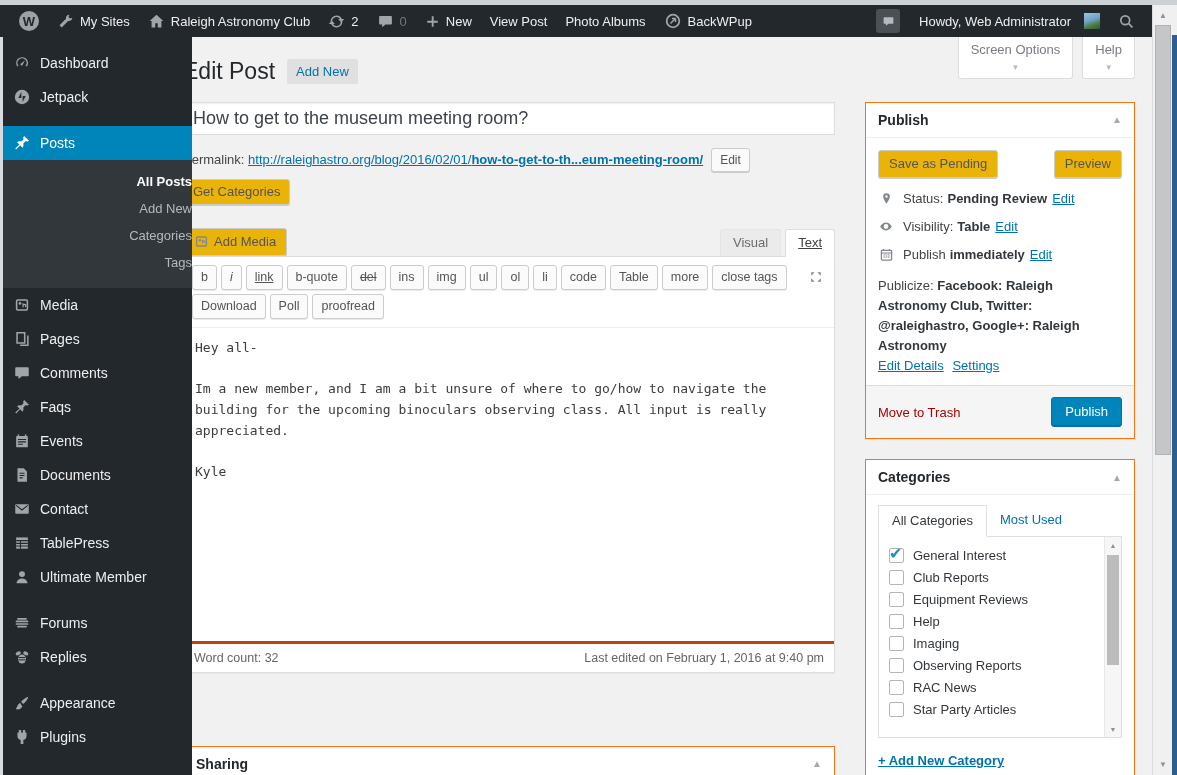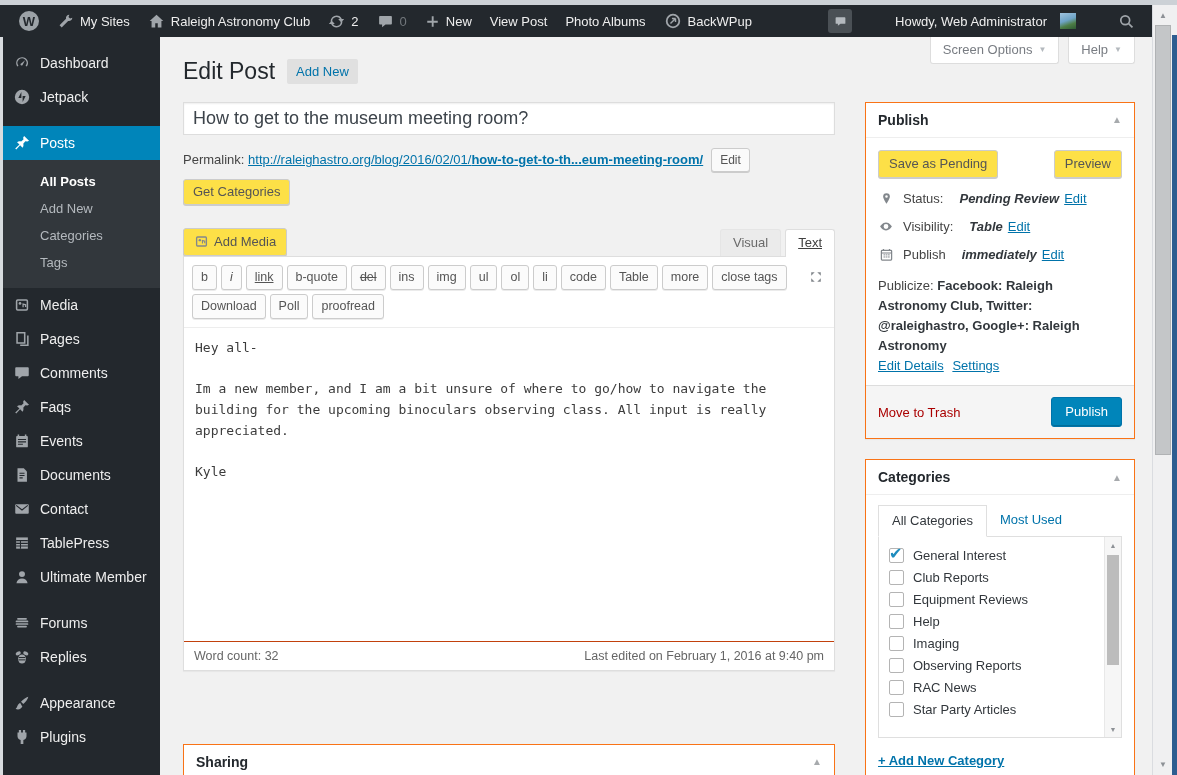--- a/index.html
+++ b/index.html
@@ -7,68 +7,68 @@
   body { font-family:"Liberation Sans","DejaVu Sans",sans-serif; background:#f1f1f1; }
   .screen { position:relative; width:1177px; height:775px; overflow:hidden; background:#f1f1f1; }
   .window-top { position:absolute; top:0; left:0; width:1177px; height:5px; background:#ccd1d6; z-index:30; }
 
   
   .adminbar { position:absolute; top:5px; left:0; width:1152px; height:32px; background:#23282d;
     display:flex; align-items:center; color:#eee; font-size:13px; z-index:20; padding:0 8px 0 10px; }
   .ab-item { display:flex; align-items:center; gap:6px; padding:0 9px; height:32px; cursor:pointer; white-space:nowrap; }
   .ab-icon { display:flex; align-items:center; color:#a0a5aa; }
   .ab-icon svg { display:block; }
-  .ab-right { margin-left:auto; display:flex; align-items:center;gap:24px; }
+  .ab-right { margin-left:auto; display:flex; align-items:center; }
   .wp-logo-circle { width:20px; height:20px; border-radius:50%; background:#9ca2a7; color:#23282d;
     font-weight:bold; font-size:13px; display:flex; align-items:center; justify-content:center; }
   .ab-count-dim { color:#72777c; }
   .fb-btn { width:24px; height:24px; background:#4a5055; border-radius:3px; display:flex; align-items:center; justify-content:center; margin-right:10px; }
   .avatar { width:16px; height:16px; margin-left:7px; background:linear-gradient(160deg,#9fc3de 0%,#6ea3c6 45%,#4d7d46 70%,#2e5a33 100%); }
 
   
   .left-edge { position:absolute; left:0; top:37px; width:3px; height:738px; background:#d8dcdf; z-index:21; }
   .scroll-col { position:absolute; right:0; top:5px; width:25px; height:770px; background:#f0f0f1; z-index:25; }
   .v-scrollbar { position:absolute; left:0; top:0; width:20px; height:770px; background:#f0f0f1; border-left:1px solid #dadce0; }
   .sb-arrow { position:absolute; left:0; width:20px; height:17px; display:flex; align-items:center; justify-content:center;
     color:#8d9196; font-size:8px; background:#f0f0f1; }
   .sb-thumb { position:absolute; left:2px; top:20px; width:16px; height:430px; background:#c4c6c8; border:1px solid #b0b2b4; }
   .edge-blue { position:absolute; right:0; top:30px; width:5px; height:740px; background:#2d5d90; }
 
   
-  .sidebar { position:absolute; left:3px; top:37px; width:157px; height:738px; background:#23282d; z-index:10; }
+  .sidebar { position:absolute; left:3px; top:37px; width:189px; height:738px; background:#23282d; z-index:10;text-align:right; }
   .menu { padding-top:9px; }
   .menu-item { display:flex; align-items:center; height:34px; color:#eee; font-size:14px; cursor:pointer; }
   .menu-item .mi-icon { width:20px; margin:0 8px 0 9px; color:#a0a5aa; display:flex; justify-content:center; }
   .menu-item.active { background:#0085ba; color:#fff; }
   .menu-item.active .mi-icon { color:#fff; }
   .menu-sep { height:12px; }
   .submenu { background:#32373c; padding:8px 0 12px; }
   .submenu-item { display:block; padding:6px 0 6px 37px; font-size:13px; color:#b4b9be; cursor:pointer; }
   .submenu-item.current { color:#fff; font-weight:bold; }
 
   
   .content { position:absolute; left:160px; top:37px; width:992px; height:738px; background:#f1f1f1; padding:0 17px 0 23px; }
   .screen-meta { position:absolute; top:0; right:17px; display:flex; gap:9px; z-index:5; }
   .meta-btn { background:#fff; border:1px solid #ddd; border-top:none; border-radius:0 0 3px 3px;
-    padding:5px 12px 6px; font-size:13px; color:#787c82; display:flex; align-items:center; gap:6px; cursor:pointer; }
+    padding:5px 12px 6px; font-size:13px; color:#787c82; display:flex; align-items:center; gap:6px; cursor:pointer;flex-direction:column; }
   .meta-btn .caret { font-size:8px; color:#b4b9be; }
   .page-header { display:flex; align-items:center; padding-top:21px; margin-bottom:16px; }
   .page-title { font-size:23px; font-weight:400; color:#23282d; line-height:1.2; }
   .add-new-btn { margin-left:12px; background:#e0e0e0; border-radius:2px; padding:5px 9px; font-size:13px; color:#0073aa; cursor:pointer; }
 
   .columns { display:flex; gap:30px; align-items:flex-start; }
   .main-col { width:652px; }
   .side-col { width:270px; }
 
   .title-input { width:100%; height:33px; background:#fff; border:1px solid #ddd; box-shadow:inset 0 1px 2px rgba(0,0,0,.07);
     font-size:18px; color:#3c434a; padding:0 9px; line-height:31px; }
   .permalink-row { margin-top:13px; font-size:13px; color:#444; display:flex; align-items:center; flex-wrap:wrap; }
   .permalink-row a { color:#0073aa; text-decoration:underline; }
   .slug-bold { font-weight:bold; }
-  .btn { background:#fde047; border:1px solid #ccc; border-radius:3px; color:#555;
+  .btn { background:#eab308; border:1px solid #ccc; border-radius:3px; color:#555;
     box-shadow:0 1px 0 #ccc; cursor:pointer; display:inline-flex; align-items:center; white-space:nowrap; }
   .btn-edit { margin-left:8px; font-size:12px; height:24px; padding:0 8px; background:#fafafa; }
   .shortlink-row { margin-top:7px; }
   .btn-shortlink { font-size:13px; height:26px; padding:0 9px; color:#555; }
 
   .media-row { margin-top:23px; display:flex; justify-content:space-between; align-items:flex-end; }
   .btn-add-media { font-size:13px; height:28px; padding:0 10px; gap:5px; }
   .btn-add-media .btn-icn { color:#82878c; display:flex; }
   .editor-tabs { display:flex; align-items:flex-end; }
   .ed-tab { font-size:13px; padding:5px 12px 6px; border:1px solid #e5e5e5; border-bottom:none; border-radius:3px 3px 0 0; cursor:pointer; }
@@ -79,36 +79,36 @@
   .qt-toolbar { padding:8px 8px 4px; border-bottom:1px solid #ededed; }
   .qt-row { display:flex; flex-wrap:wrap; gap:4px; align-items:center; margin-bottom:4px; }
   .qt-btn { background:#fbfbfb; border:1px solid #ccc; border-radius:3px; height:25px; line-height:23px;
     padding:0 8px; font-size:12.5px; color:#555; box-shadow:0 1px 0 rgba(0,0,0,.08); cursor:pointer; }
   .qt-i { font-style:italic; }
   .qt-link { text-decoration:underline; }
   .qt-del { text-decoration:line-through; }
   .qt-fullscreen { margin-left:auto; color:#82878c; display:flex; cursor:pointer; padding-right:2px; }
   .editor-content { height:313px; padding:10px 11px; font-family:"DejaVu Sans Mono","Liberation Mono",monospace;
     font-size:13px; line-height:1.6; color:#3c3c3c; white-space:pre-wrap; overflow:hidden; }
-  .editor-footer { border-top:1px solid #c2410c; padding:7px 10px; display:flex; justify-content:space-between;
+  .editor-footer { border-top:3px solid #c2410c; padding:7px 10px; display:flex; justify-content:space-between;
     font-size:12.5px; color:#666; }
 
   .postbox { background:#fff; border:1px solid #f97316; box-shadow:0 1px 1px rgba(0,0,0,.04); margin-bottom:20px; }
   .postbox-header { display:flex; justify-content:space-between; align-items:center; padding:9px 12px;
     border-bottom:1px solid #eee; cursor:pointer; }
   .postbox-title { font-size:14px; font-weight:bold; color:#23282d; }
   .handle-tri { color:#a7aaad; font-size:10px; }
   .sharing-box { margin-top:73px; }
 
   .pub-body { padding:12px; }
   .pub-buttons { display:flex; justify-content:space-between; margin-bottom:4px; }
   .btn-secondary { font-size:13px; height:28px; padding:0 10px; }
   .misc-row { display:flex; align-items:center; margin-top:13px; font-size:13px; color:#444; }
   .misc-row .mi { width:16px; margin-right:9px; color:#82878c; display:flex; justify-content:center; }
-  .misc-row b { color:#32373c; margin-left:16px;font-style:italic; }
+  .misc-row b { color:#32373c; margin-left:4px; }
   .edit-link { color:#0073aa; text-decoration:underline; margin-left:5px; cursor:pointer; }
   .publicize { margin-top:14px; font-size:13px; color:#444; line-height:1.55; }
   .publicize b { color:#32373c; }
   .pub-links { margin-top:2px; font-size:13px; }
   .pub-links a { color:#0073aa; text-decoration:underline; margin-right:5px; cursor:pointer; }
   .pub-footer { background:#f5f5f5; border-top:1px solid #ddd; padding:11px 12px; display:flex;
     justify-content:space-between; align-items:center; }
   .trash-link { color:#a00; font-size:13px; cursor:pointer; }
   .btn-primary { background:#0085ba; border:1px solid #0073aa; border-radius:3px; color:#fff; font-size:13px;
     height:30px; line-height:28px; padding:0 13px; box-shadow:inset 0 -1px 0 rgba(0,0,0,.18); cursor:pointer; }

